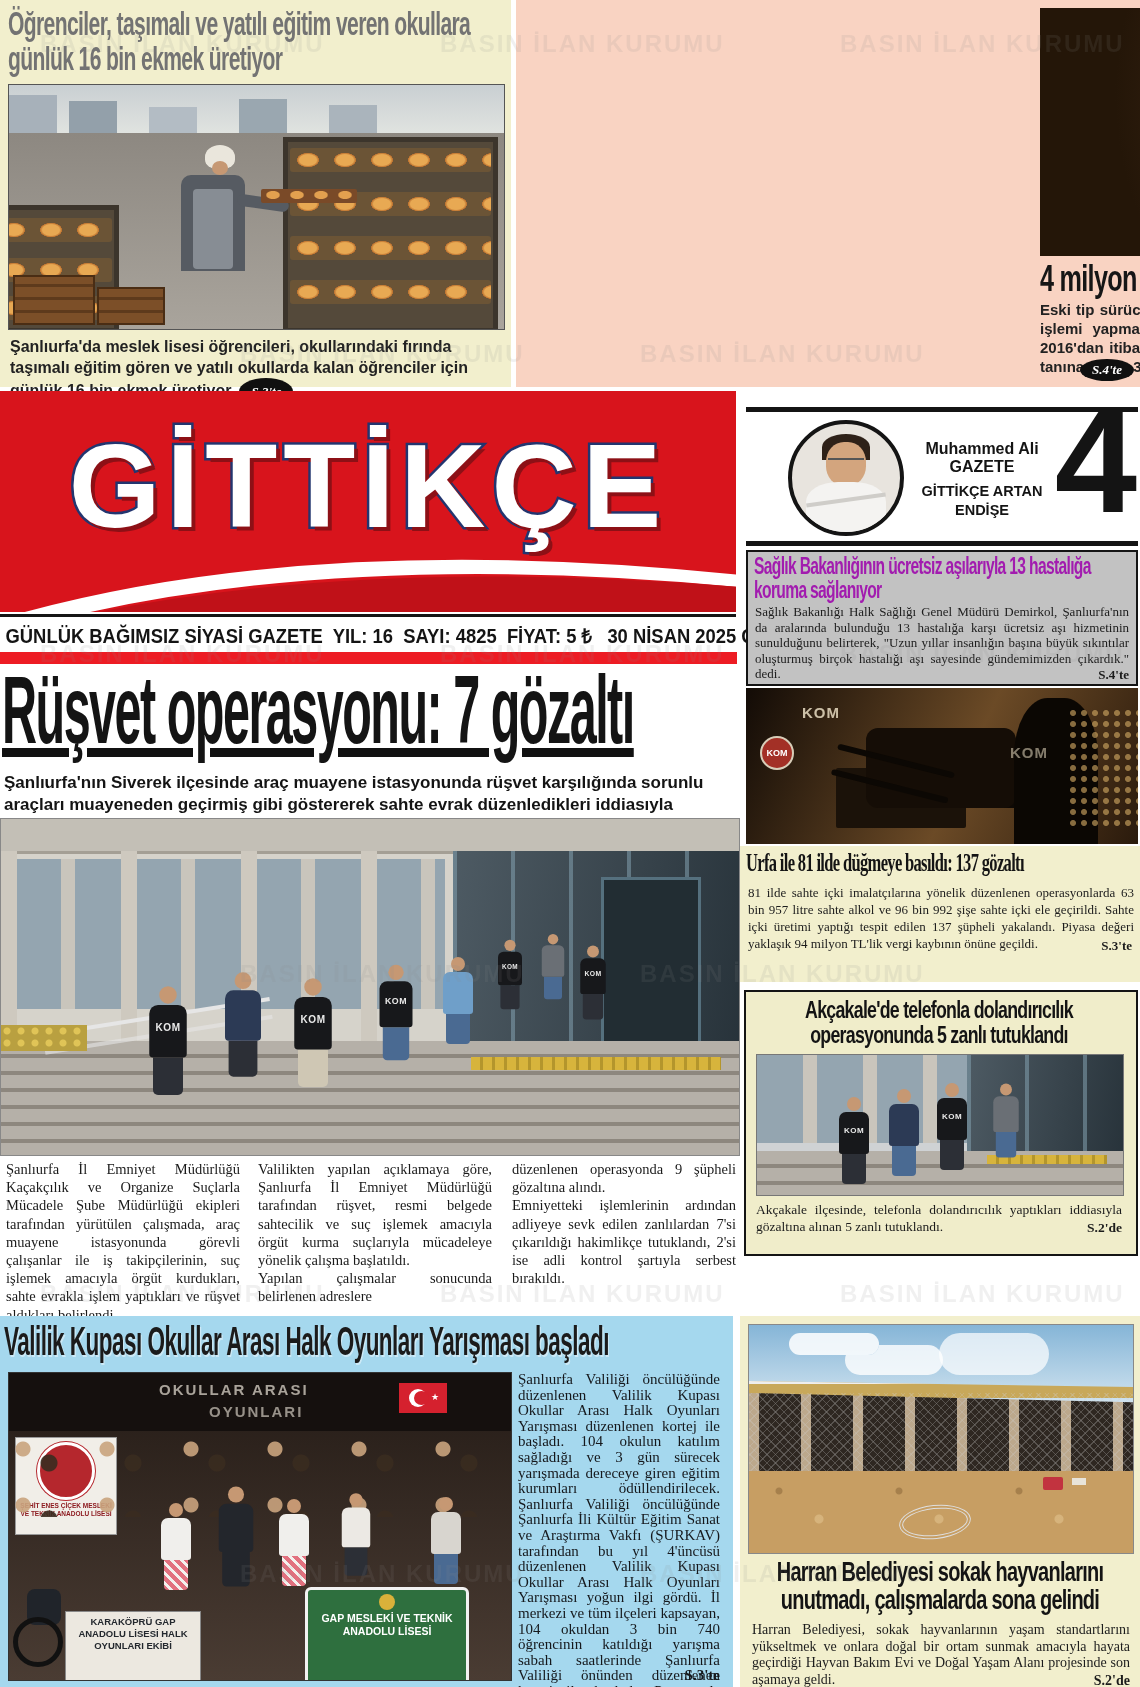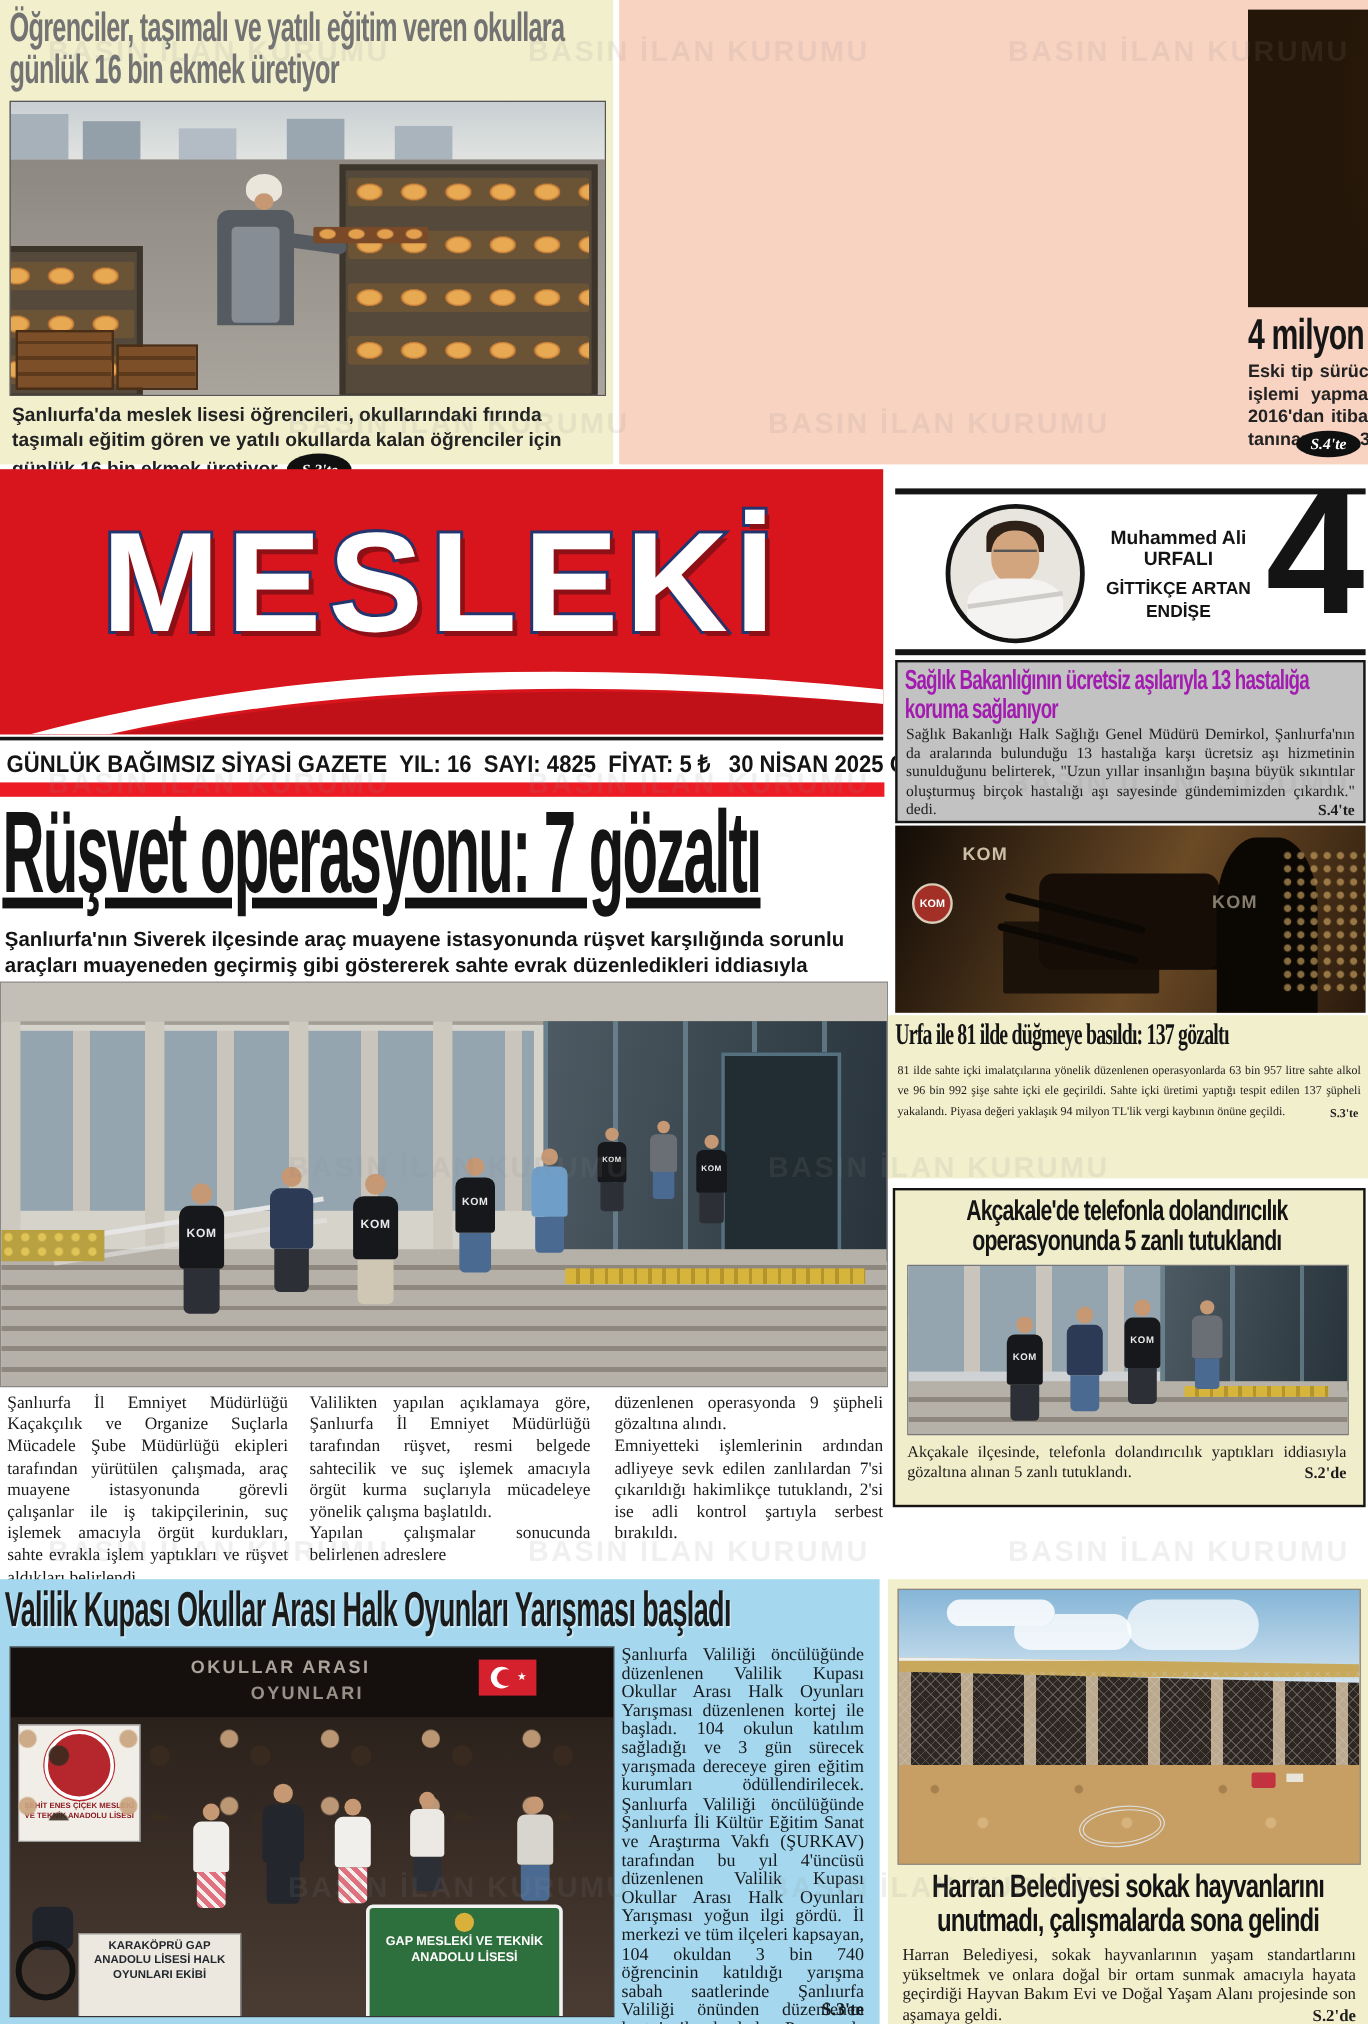--- a/index.html
+++ b/index.html
@@ -78,21 +78,21 @@
   .km-pipe{position:absolute;left:90px;top:70px;width:120px;height:6px;background:#0c0804;border-radius:3px;transform:rotate(14deg);box-shadow:0 26px 0 #0c0804;}
   .km-fig{position:absolute;right:40px;top:10px;width:84px;height:146px;border-radius:40% 40% 0 0;background:#0b0703;}
   .km-crates{position:absolute;right:0;top:20px;width:70px;height:120px;opacity:.65;
              background-image:radial-gradient(circle at 5px 5px,#caa35f 0 2.5px,rgba(0,0,0,0) 3.5px);background-size:11px 11px;}
   .km-logo{position:absolute;left:14px;top:48px;width:30px;height:30px;border-radius:50%;background:#a33026;border:2px solid #d8cdb8;
            color:#fff;font-size:9px;font-weight:bold;display:flex;align-items:center;justify-content:center;}
   .km-txt{position:absolute;color:#e8dcc2;font-weight:bold;font-size:15px;opacity:.85;letter-spacing:1px;}
   
   .box-urfa{left:740px;top:846px;width:400px;height:136px;background:#f2efcd;}
   .urfa-head{left:746px;top:850px;width:390px;font-size:25px;color:#141414;font-family:"Liberation Serif",serif;}
-  .urfa-body{left:748px;top:884px;width:386px;font-size:10px;line-height:17px;color:#1c1c1c;}
+  .urfa-body{left:748px;top:884px;width:386px;font-size:13px;line-height:17px;color:#1c1c1c;}
   
   .akbox{left:744px;top:990px;width:390px;height:262px;background:#f0edca;border:2px solid #141414;}
   .ak-head{position:absolute;left:8px;top:6px;width:370px;font-size:24px;color:#141414;text-align:center;}
   .ak-photo{position:absolute;left:10px;top:62px;width:366px;height:140px;background:#cfd2d4;border:1px solid #777;overflow:hidden;}
   .ak-caption{position:absolute;left:10px;top:210px;width:366px;font-size:13.5px;line-height:16.5px;color:#1c1c1c;}
   .ak-caption .pr{position:absolute;right:0;bottom:-1px;font-weight:bold;}
   
   .win-grid{position:absolute;background-image:
       repeating-linear-gradient(90deg,#94a5b0 0 46px,#c9c5bc 46px 60px),
       repeating-linear-gradient(0deg,rgba(0,0,0,0) 0 34px,#c9c5bc 34px 46px);}
@@ -233,41 +233,41 @@
     <div class="abs license-head">
       <span class="cond nowrap" style="--sx:.70">4 milyon 237 bin kişi ehliyetini yenilemedi</span>
     </div>
     <div class="abs license-body just">
       <span>Eski tip sürücü belgesi kullanan 4 milyon 237 bin kişi, 31 Temmuz'a kadar yenileme işlemi yapmazsa ehliyetleri geçersiz hale gelecek. Eski tip ehliyetlerin  1 Ocak 2016'dan itibaren verilmeye başlanan yeni tip sürücü belgeleriyle değiştirilmesi için tanınan süre 31 Temmuz 2025'te sona erecek.</span>
     </div>
     <span class="badge badge-license">S.4'te</span>
   </div>
 
   <div class="abs masthead">
-    <div class="logo">MESLEKİ</div>
+    <div class="logo">GİTTİKÇE</div>
     <svg class="swoosh" viewBox="0 0 736 70" preserveAspectRatio="none">
       <path d="M -10 80 Q 300 -14 750 34 L 750 46 Q 300 2 -10 96 Z" fill="#ffffff"></path>
       <path d="M -10 96 Q 300 8 750 46 L 750 70 L -10 70 Z" fill="#c01118"></path>
     </svg>
   </div>
   <div class="abs infoline">
     <span style="transform:scaleX(.92);transform-origin:0 50%;display:inline-block;padding-left:6px;">GÜNLÜK BAĞIMSIZ SİYASİ GAZETE  YIL: 16  SAYI: 4825  FİYAT: 5 ₺   30 NİSAN 2025 ÇARŞAMBA</span>
   </div>
   <div class="abs redbar"></div>
 
   <div class="abs cl-topbar"></div>
   <div class="abs cl-circle">
     <div class="cl-hair"></div>
     <div class="cl-face"></div>
     <div class="cl-glasses"></div>
     <div class="cl-shirt">
         <div class="cl-stripe"></div>
       </div>
   </div>
-  <div class="abs cl-name">Muhammed Ali URFALI</div>
+  <div class="abs cl-name">Muhammed Ali GAZETE</div>
   <div class="abs cl-sub">GİTTİKÇE ARTAN ENDİŞE</div>
   <div class="abs cl-pagenum">4</div>
   <div class="abs cl-botbar"></div>
 
   <div class="abs healthbox">
     <div class="health-head">
       <span class="cond" style="--sx:.68">Sağlık Bakanlığının ücretsiz aşılarıyla 13 hastalığa koruma sağlanıyor</span>
     </div>
     <div class="health-body serif just">
       <span>Sağlık Bakanlığı Halk Sağlığı Genel Müdürü Demirkol, Şanlıurfa'nın da aralarında bulunduğu 13 hastalığa karşı ücretsiz aşı hizmetinin sunulduğunu belirterek, "Uzun yıllar insanlığın başına büyük sıkıntılar oluşturmuş birçok hastalığı aşı sayesinde gündemimizden çıkardık." dedi.</span>

